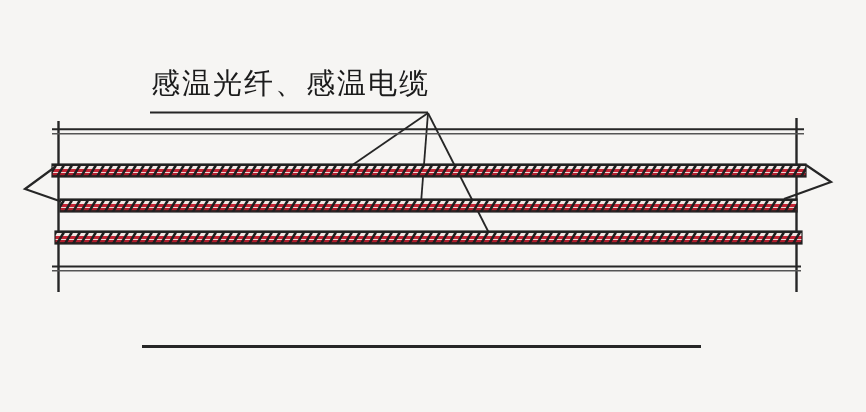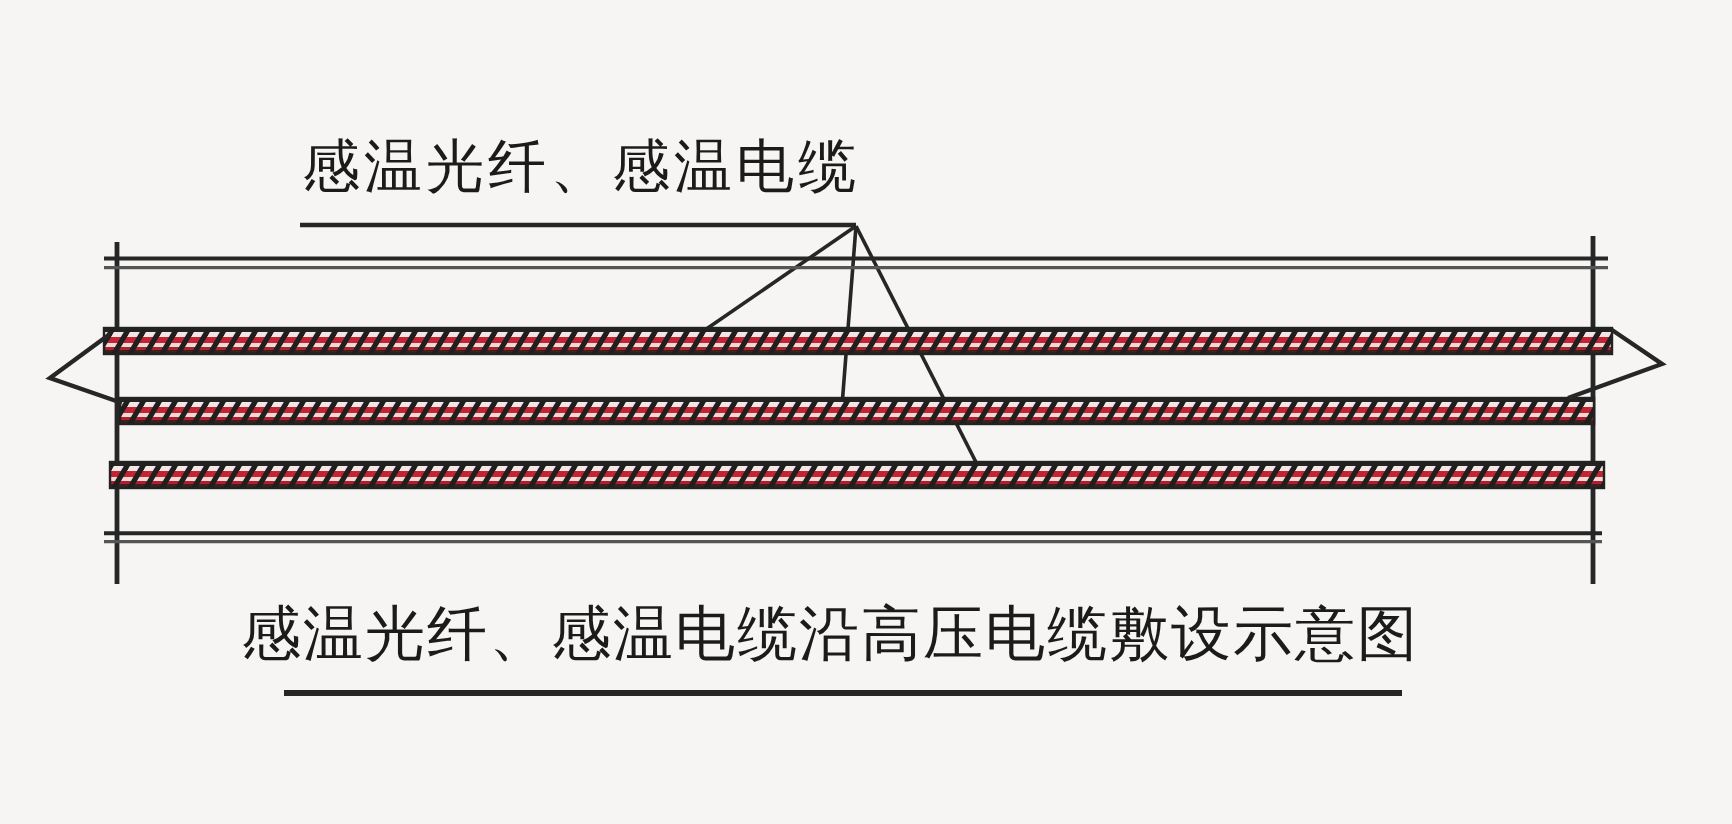--- a/index.html
+++ b/index.html
@@ -95,16 +95,15 @@
     <g transform="translate(0,231)">
       <rect x="55" y="0" width="747" height="13" fill="url(#cablePat)" class="band-outline"></rect>
     </g>
 
     <polyline points="55,167 25,189 61,201.5" stroke-width="2.2" class="ink-line"></polyline>
     <polyline points="806,165 831,182 784,199" stroke-width="2.2" class="ink-line"></polyline>
   </svg>
 
   <div class="callout-label">感温光纤、感温电缆</div>
 
-  <div class="caption-title">感温光纤、感温电缆沿高压电缆敷设示意图</div>
   <div class="caption-underline"></div>
 
 </div>
 
 </body></html>

